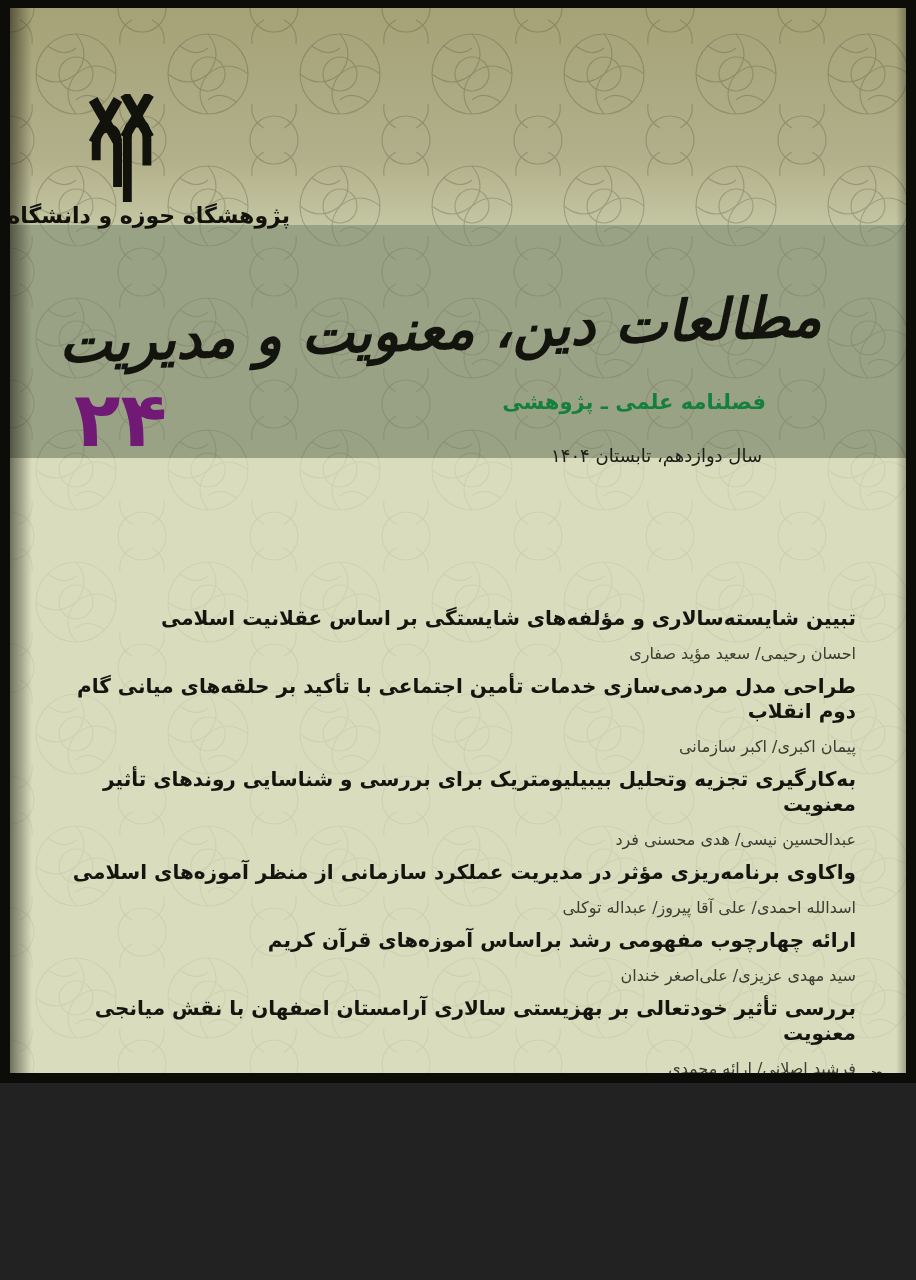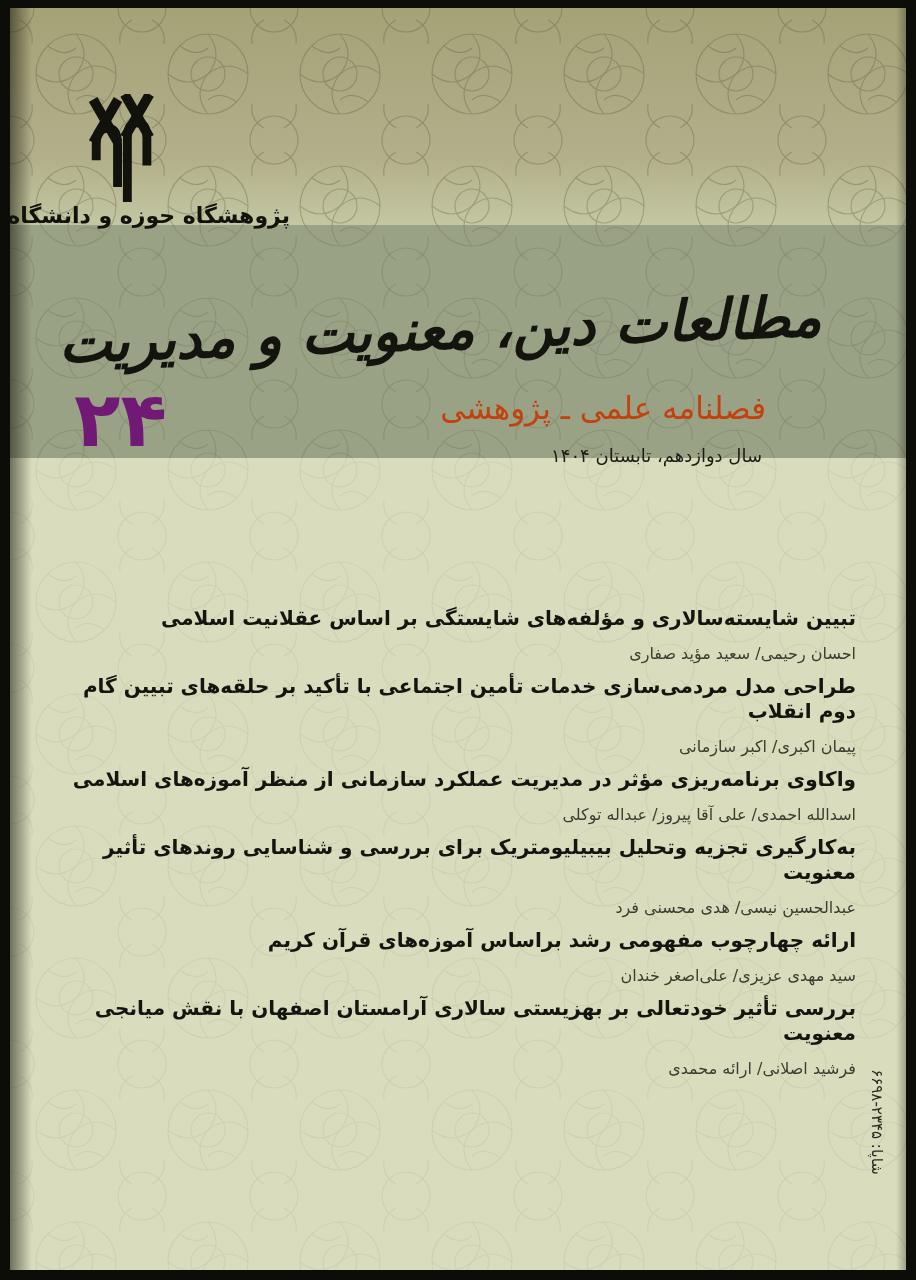--- a/index.html
+++ b/index.html
@@ -1,18 +1,18 @@
 <!DOCTYPE html>
 <html lang="fa"><head>
 <meta charset="utf-8">
 <style>
   html,body{margin:0;padding:0;background:#222;}
   .cover{
     position:relative;
-    width:916px;height:1280px;
+    width:916px;height:1083px;
     background:#0c0c08;
     overflow:hidden;
     font-family:"DejaVu Sans",sans-serif;
     direction:rtl;
   }
   .page{
     position:absolute;
     left:10px;right:10px;top:8px;bottom:10px;
     background:#d9ddbd;
     overflow:hidden;
@@ -44,21 +44,21 @@
     color:#14140e;transform:rotate(-2deg);
     white-space:nowrap;
   }
   .issue-no{
     position:absolute;left:64px;top:376px;
     font-size:76px;line-height:72px;font-weight:bold;
     color:#701a75;letter-spacing:4px;direction:ltr;
   }
   .typeline{
     position:absolute;right:140px;top:382px;
-    font-size:31px;font-weight:normal;color:#c2410c;
+    font-size:21px;font-weight:bold;color:#15803d;
     white-space:nowrap;
   }
   .volline{
     position:absolute;right:144px;top:437px;
     font-size:18px;color:#1d1d15;
     white-space:nowrap;
   }
   .articles{position:absolute;right:50px;left:60px;top:598px;}
   .art{margin-bottom:10px;text-align:right;}
   .art-title{font-size:20px;font-weight:bold;line-height:25px;color:#15150f;}
@@ -128,30 +128,30 @@
     <div class="typeline">فصلنامه علمی ـ پژوهشی</div>
 
     <div class="volline">سال دوازدهم، تابستان ۱۴۰۴</div>
 
     <div class="articles">
       <div class="art">
         <div class="art-title">تبیین شایسته‌سالاری و مؤلفه‌های شایستگی بر اساس عقلانیت اسلامی</div>
         <div class="art-authors">احسان رحیمی/ سعید مؤید صفاری</div>
       </div>
       <div class="art">
-        <div class="art-title">طراحی مدل مردمی‌سازی خدمات تأمین اجتماعی با تأکید بر حلقه‌های تبیین گام دوم انقلاب</div>
+        <div class="art-title">طراحی مدل مردمی‌سازی خدمات تأمین اجتماعی با تأکید بر حلقه‌های میانی گام دوم انقلاب</div>
         <div class="art-authors">پیمان اکبری/ اکبر سازمانی</div>
+      </div>
+      <div class="art">
+        <div class="art-title">به‌کارگیری تجزیه وتحلیل بیبیلیومتریک برای بررسی و شناسایی روندهای تأثیر معنویت</div>
+        <div class="art-authors">عبدالحسین نیسی/ هدی محسنی فرد</div>
       </div>
       <div class="art">
         <div class="art-title">واکاوی برنامه‌ریزی مؤثر در مدیریت عملکرد سازمانی از منظر آموزه‌های اسلامی</div>
         <div class="art-authors">اسدالله احمدی/ علی آقا پیروز/ عبداله توکلی</div>
-      </div>
-      <div class="art">
-        <div class="art-title">به‌کارگیری تجزیه وتحلیل بیبیلیومتریک برای بررسی و شناسایی روندهای تأثیر معنویت</div>
-        <div class="art-authors">عبدالحسین نیسی/ هدی محسنی فرد</div>
       </div>
       <div class="art">
         <div class="art-title">ارائه چهارچوب مفهومی رشد براساس آموزه‌های قرآن کریم</div>
         <div class="art-authors">سید مهدی عزیزی/ علی‌اصغر خندان</div>
       </div>
       <div class="art">
         <div class="art-title">بررسی تأثیر خودتعالی بر بهزیستی سالاری آرامستان اصفهان با نقش میانجی معنویت</div>
         <div class="art-authors">فرشید اصلانی/ ارائه محمدی</div>
       </div>
     </div>

